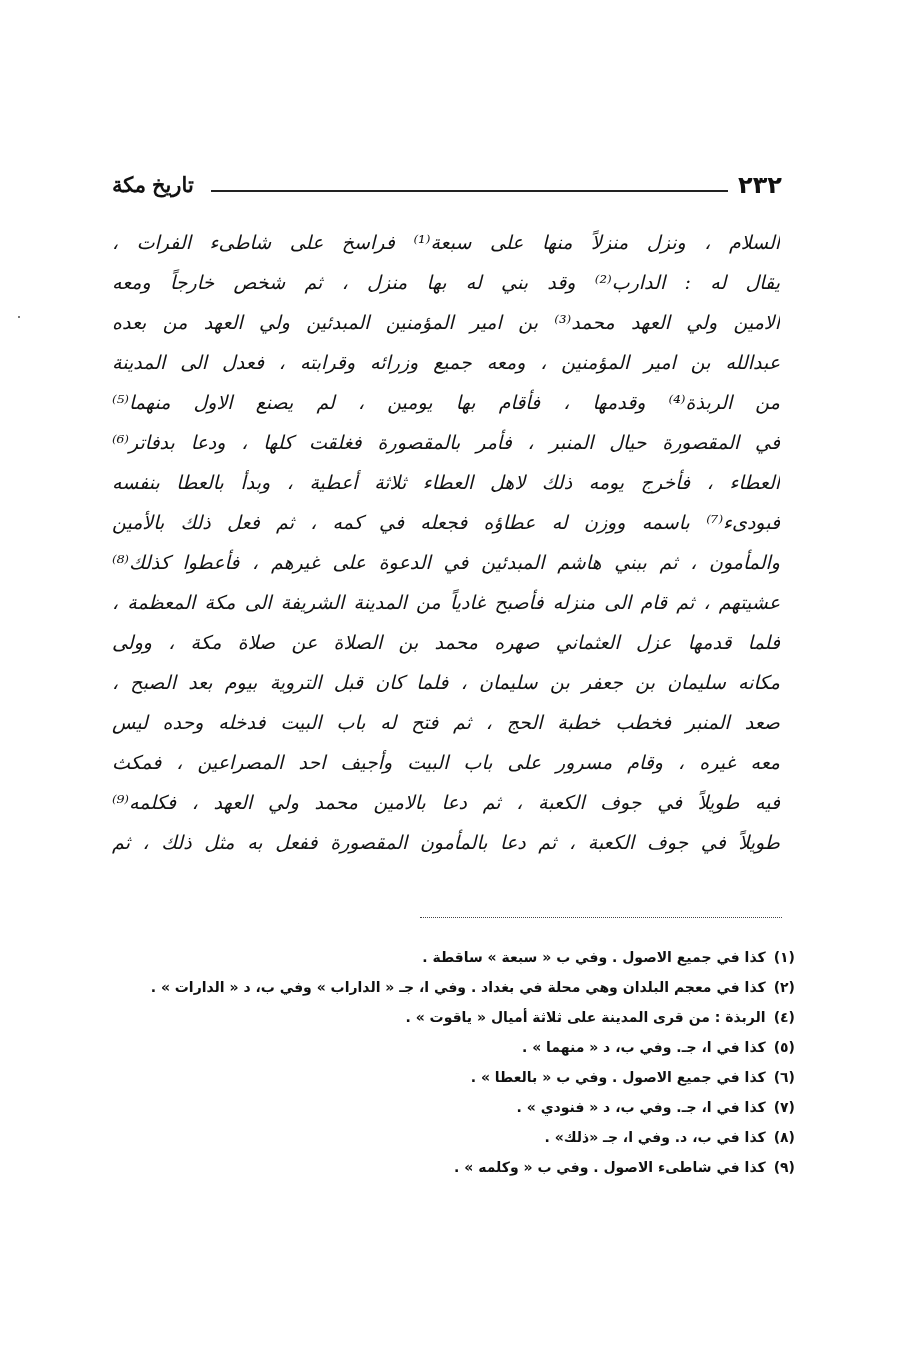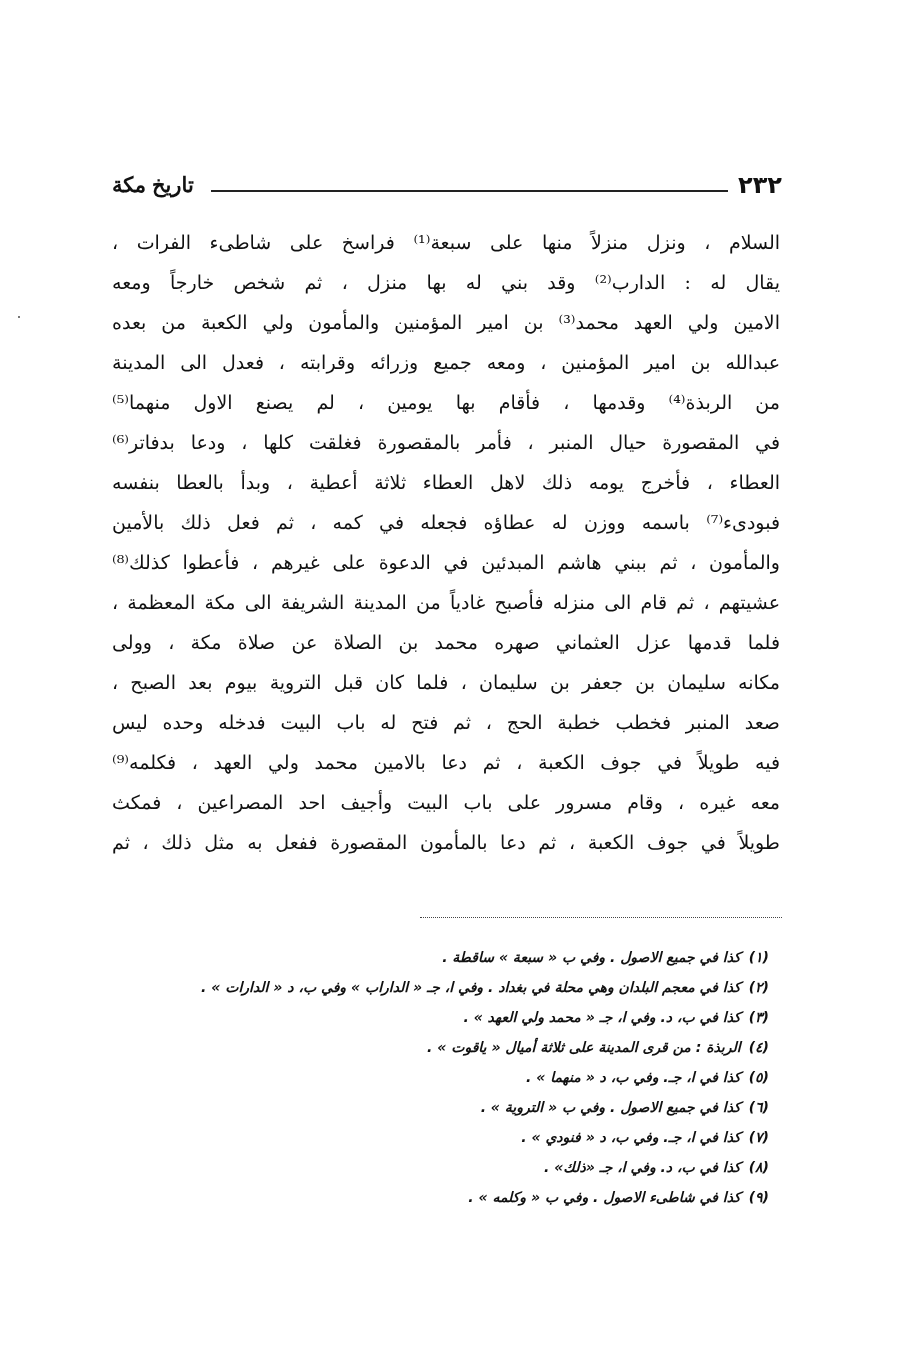--- a/index.html
+++ b/index.html
@@ -62,39 +62,39 @@
     }
     .body-line {
       font-family: "DejaVu Serif", serif;
       font-size: 19px;
       line-height: 40px;
       height: 40px;
       white-space: nowrap;
       text-align: justify;
       text-align-last: justify;
       overflow: hidden;
+      font-style: italic;
     }
     .body-line.last {
       text-align-last: justify;
     }
     .footnote-rule {
       position: absolute;
       top: 917px;
       left: 420px;
       width: 362px;
       height: 0;
       border-top: 1px dotted #444;
     }
     .footnotes {
       position: absolute;
       top: 942px;
-      left: 239px;
+      left: 265px;
       width: 530px;
       direction: rtl;
-      font-style: italic;
     }
     .footnote {
       font-family: "DejaVu Sans", sans-serif;
       font-size: 14px;
       font-weight: bold;
       line-height: 30px;
       height: 30px;
       white-space: nowrap;
     }
     .fn-num {
@@ -118,56 +118,53 @@
 
   <div class="header">
     <span class="page-number">٢٣٢</span>
     <div class="header-rule"></div>
     <span class="running-title">تاريخ مكة</span>
   </div>
 
   <div class="body-text">
     <div class="body-line">السلام ، ونزل منزلاً منها على سبعة⁽¹⁾ فراسخ على شاطىء الفرات ،</div>
     <div class="body-line">يقال له : الدارب⁽²⁾ وقد بني له بها منزل ، ثم شخص خارجاً ومعه</div>
-    <div class="body-line">الامين ولي العهد محمد⁽³⁾ بن امير المؤمنين والمأمون ولي الكعبة من بعده</div>
+    <div class="body-line">الامين ولي العهد محمد⁽³⁾ بن امير المؤمنين المبدئين ولي العهد من بعده</div>
     <div class="body-line">عبدالله بن امير المؤمنين ، ومعه جميع وزرائه وقرابته ، فعدل الى المدينة</div>
     <div class="body-line">من الربذة⁽⁴⁾ وقدمها ، فأقام بها يومين ، لم يصنع الاول منهما⁽⁵⁾</div>
     <div class="body-line">في المقصورة حيال المنبر ، فأمر بالمقصورة فغلقت كلها ، ودعا بدفاتر⁽⁶⁾</div>
     <div class="body-line">العطاء ، فأخرج يومه ذلك لاهل العطاء ثلاثة أعطية ، وبدأ بالعطا بنفسه</div>
     <div class="body-line">فبودىء⁽⁷⁾ باسمه ووزن له عطاؤه فجعله في كمه ، ثم فعل ذلك بالأمين</div>
     <div class="body-line">والمأمون ، ثم ببني هاشم المبدئين في الدعوة على غيرهم ، فأعطوا كذلك⁽⁸⁾</div>
     <div class="body-line">عشيتهم ، ثم قام الى منزله فأصبح غادياً من المدينة الشريفة الى مكة المعظمة ،</div>
     <div class="body-line">فلما قدمها عزل العثماني صهره محمد بن الصلاة عن صلاة مكة ، وولى</div>
     <div class="body-line">مكانه سليمان بن جعفر بن سليمان ، فلما كان قبل التروية بيوم بعد الصبح ،</div>
     <div class="body-line">صعد المنبر فخطب خطبة الحج ، ثم فتح له باب البيت فدخله وحده ليس</div>
+    <div class="body-line">معه غيره ، وقام مسرور على باب البيت وأجيف احد المصراعين ، فمكث</div>
     <div class="body-line">فيه طويلاً في جوف الكعبة ، ثم دعا بالامين محمد ولي العهد ، فكلمه⁽⁹⁾</div>
-    <div class="body-line">معه غيره ، وقام مسرور على باب البيت وأجيف احد المصراعين ، فمكث</div>
     <div class="body-line last">طويلاً في جوف الكعبة ، ثم دعا بالمأمون المقصورة ففعل به مثل ذلك ، ثم</div>
   </div>
 
   <div class="footnote-rule"></div>
 
   <div class="footnotes">
     <div class="footnote">
       <span class="fn-num">(١)</span><span>كذا في جميع الاصول . وفي ب « سبعة » ساقطة .</span>
     </div>
     <div class="footnote">
       <span class="fn-num">(٢)</span><span>كذا في معجم البلدان وهي محلة في بغداد . وفي ا، جـ « الداراب » وفي ب، د « الدارات » .</span>
     </div>
     <div class="footnote">
-      <span class="fn-num">(٣)</span><span>كذا في ب، د. وفي ا، جـ « محمد ولي العهد » .</span>
-    </div>
-    <div class="footnote">
       <span class="fn-num">(٤)</span><span>الربذة : من قرى المدينة على ثلاثة أميال « ياقوت » .</span>
     </div>
     <div class="footnote">
       <span class="fn-num">(٥)</span><span>كذا في ا، جـ. وفي ب، د « منهما » .</span>
     </div>
     <div class="footnote">
-      <span class="fn-num">(٦)</span><span>كذا في جميع الاصول . وفي ب « التروية » .</span>
+      <span class="fn-num">(٦)</span><span>كذا في جميع الاصول . وفي ب « بالعطا » .</span>
     </div>
     <div class="footnote">
       <span class="fn-num">(٧)</span><span>كذا في ا، جـ. وفي ب، د « فنودي » .</span>
     </div>
     <div class="footnote">
       <span class="fn-num">(٨)</span><span>كذا في ب، د. وفي ا، جـ «ذلك» .</span>
     </div>
     <div class="footnote">
       <span class="fn-num">(٩)</span><span>كذا في شاطىء الاصول . وفي ب « وكلمه » .</span>
     </div>

